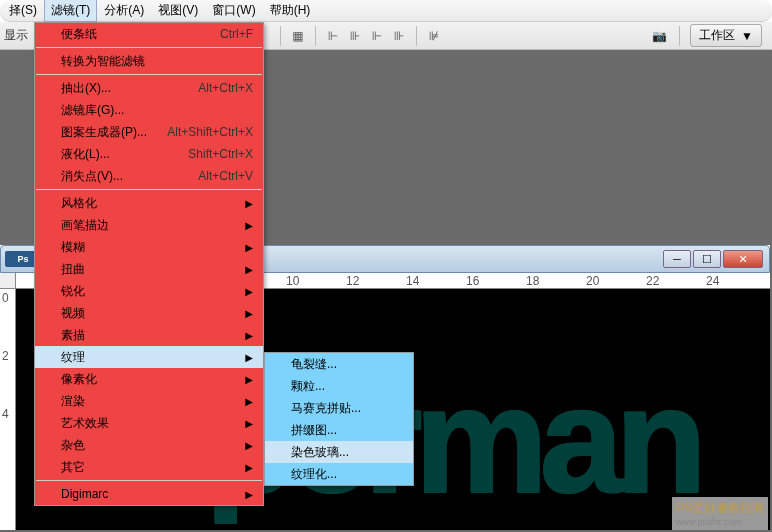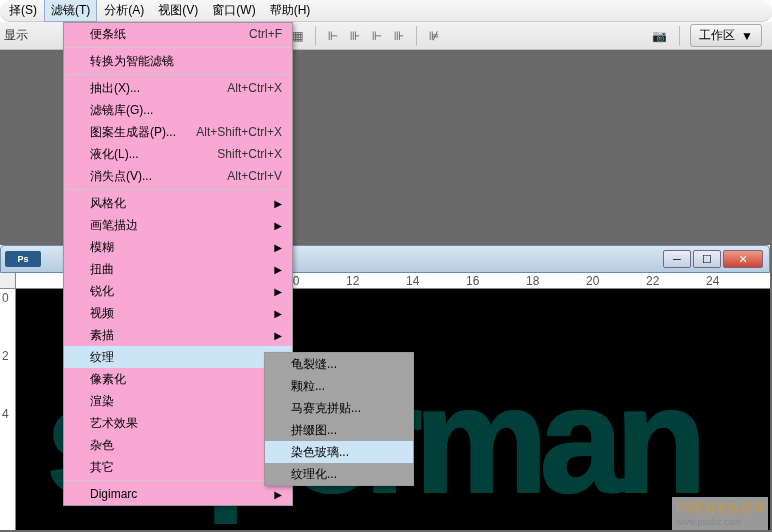--- a/index.html
+++ b/index.html
@@ -7,27 +7,27 @@
 .menubar { height:22px; background:linear-gradient(#f8f8f8,#eaeaea); border-bottom:1px solid #ccc; display:flex; align-items:center; padding-left:2px;border-radius:10px; }
 .menubar-item { padding:3px 7px; cursor:default; }
 .menubar-item.active { background:#d6e8f6; border:1px solid #9ac; padding:2px 6px; }
 .toolbar { height:28px; background:linear-gradient(#f2f2f2,#e4e4e4); border-bottom:1px solid #bbb; display:flex; align-items:center; padding-left:4px; gap:4px; position:relative; }
 .tb-label { color:#333; }
 .tb-sep { width:1px; height:20px; background:#bbb; margin:0 4px; }
 .tb-icon { width:18px; height:18px; display:inline-flex; align-items:center; justify-content:center; color:#555; }
 .right-tools { position:absolute; right:10px; display:flex; align-items:center; gap:6px; }
 .workarea-btn { background:linear-gradient(#f8f8f8,#ddd); border:1px solid #aaa; border-radius:3px; padding:2px 8px; display:flex; align-items:center; gap:6px; }
 .gray-area { background:#6a6a6a; position:absolute; top:50px; left:0; right:0; bottom:0; }
-.dropdown { position:absolute; top:22px; left:34px; width:230px; background:#f9a8d4; border:1px solid #999; box-shadow:2px 2px 4px rgba(0,0,0,.3); z-index:20;margin-left:29px; }
+.dropdown { position:absolute; top:22px; left:34px; width:230px; background:#ef4444; border:1px solid #999; box-shadow:2px 2px 4px rgba(0,0,0,.3); z-index:20; }
 .dd-item { height:22px; display:flex; align-items:center; padding:0 10px 0 26px; position:relative; cursor:default; }
 .dd-item.hover { background:#cce5f6; }
 .dd-item .kbd { margin-left:auto; color:#333; }
 .dd-item .arrow { margin-left:auto; font-size:10px; }
 .dd-sep { height:1px; background:#ccc; margin:2px 1px; }
-.submenu { position:absolute; top:352px; left:264px; width:150px; background:#a3a3a3; border:1px solid #999; box-shadow:2px 2px 4px rgba(0,0,0,.3); z-index:21; }
+.submenu { position:absolute; top:352px; left:264px; width:150px; background:#7dd3fc; border:1px solid #999; box-shadow:2px 2px 4px rgba(0,0,0,.3); z-index:21; }
 .doc-window { position:absolute; top:245px; left:0; width:770px; height:285px; background:#fff; }
 .doc-titlebar { height:28px; background:linear-gradient(#d9e6f2,#b6cce0); border:1px solid #6a8aad; border-radius:4px 4px 0 0; display:flex; align-items:center; padding:0 4px; position:relative; }
 .doc-title-icon { width:36px; height:16px; background:#2a5a8a; border-radius:2px; margin-right:6px; display:flex; align-items:center; justify-content:center; color:#fff; font-size:9px; font-weight:bold; }
 .win-btns { position:absolute; right:6px; display:flex; gap:2px; }
 .win-btn { width:28px; height:18px; border:1px solid #768; border-radius:2px; display:flex; align-items:center; justify-content:center; font-size:11px; }
 .win-min { background:linear-gradient(#e8eef6,#c3d1e2); }
 .win-max { background:linear-gradient(#e8eef6,#c3d1e2); }
 .win-close { background:linear-gradient(#e98,#c43); color:#fff; width:40px; }
 .ruler-h { height:16px; background:#fff; border-bottom:1px solid #888; position:relative; margin-left:16px; font-size:9px; color:#555; overflow:hidden; }
 .ruler-h span { position:absolute; top:1px; }

